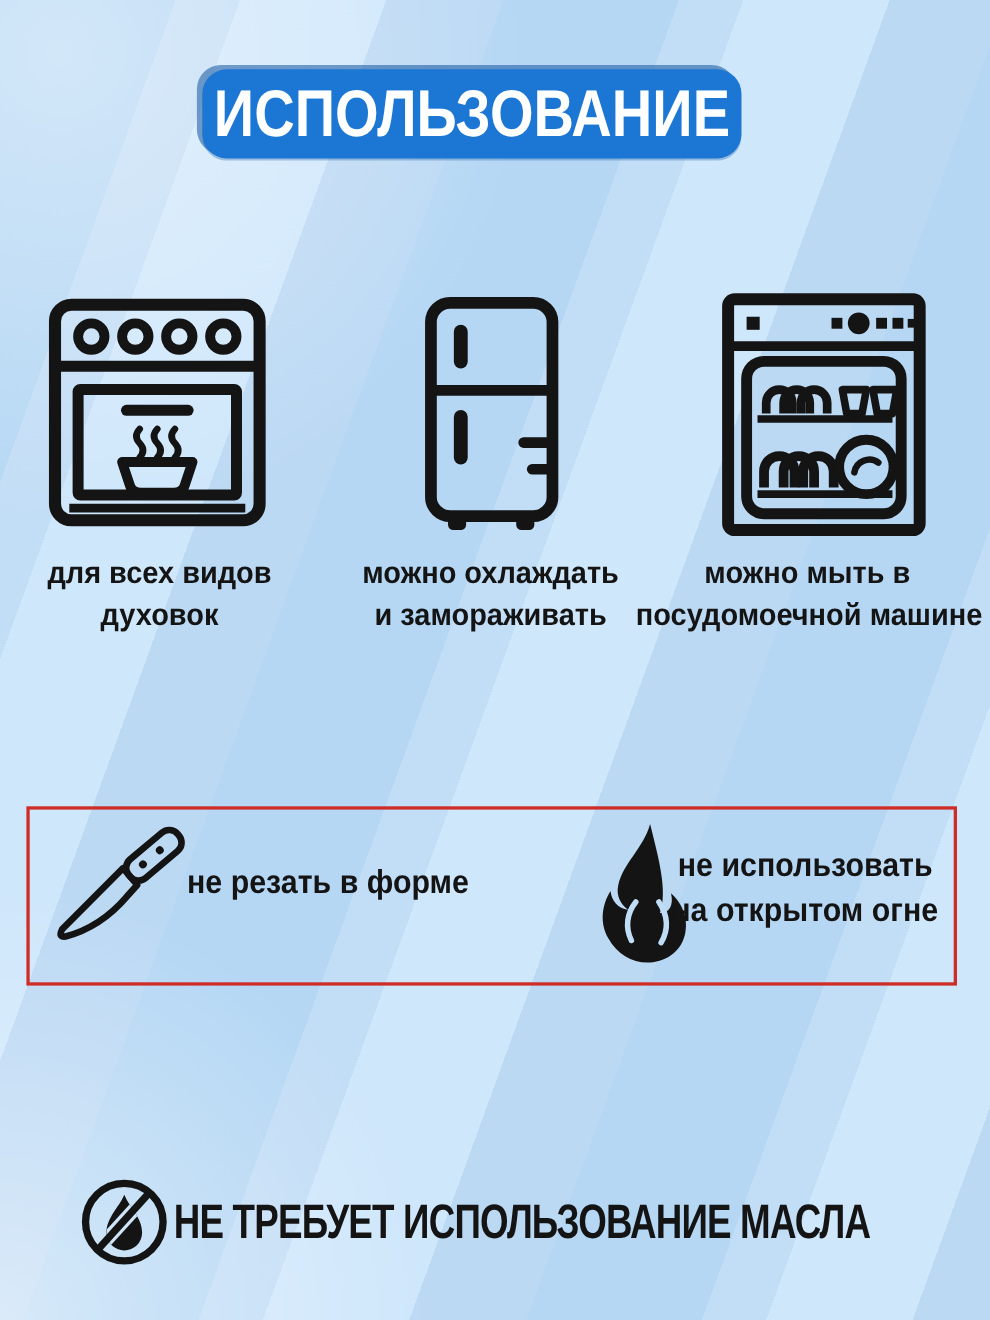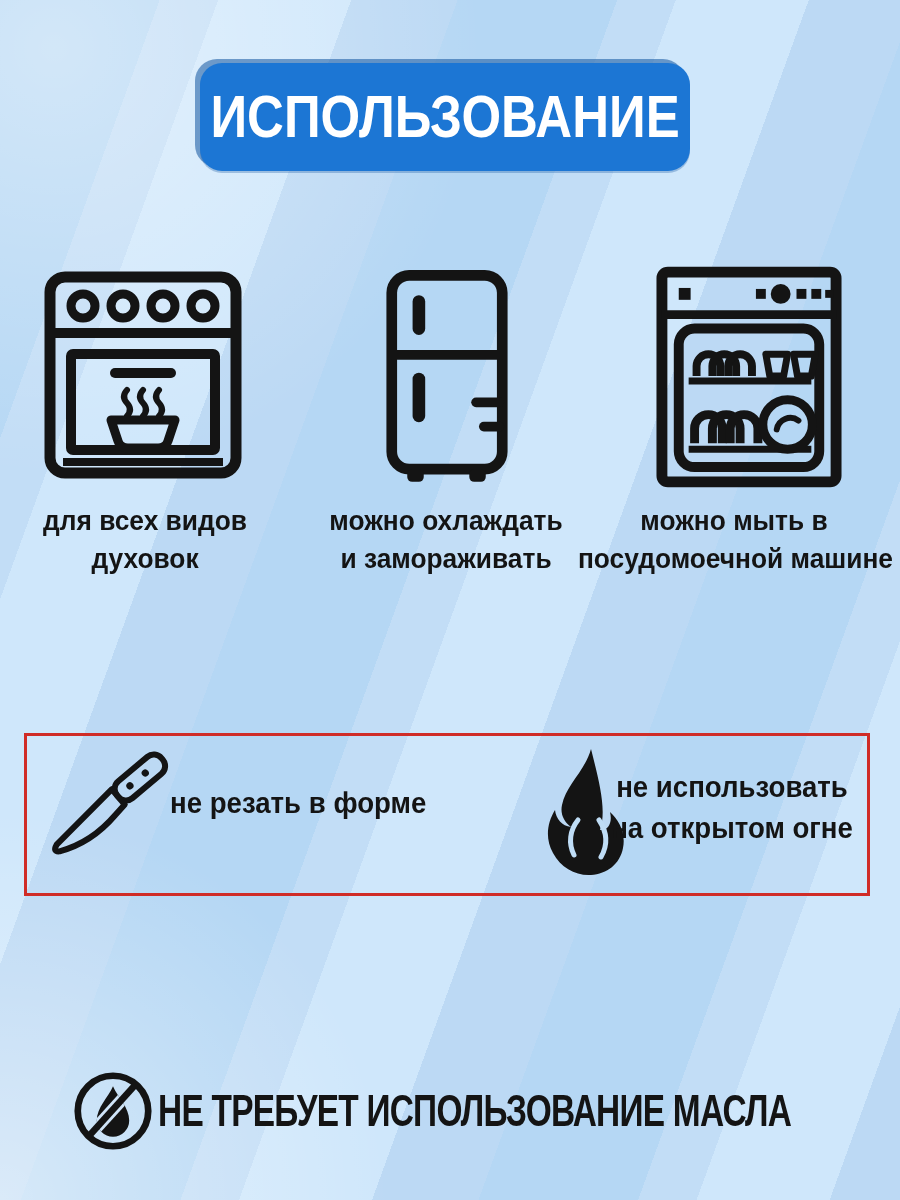--- a/index.html
+++ b/index.html
@@ -14,21 +14,21 @@
       radial-gradient(circle at 6% 4%, rgba(255,255,255,0.40), rgba(255,255,255,0) 30%),
       radial-gradient(circle at 0% 100%, rgba(255,255,255,0.45), rgba(255,255,255,0) 26%),
       repeating-linear-gradient(110deg,
         #b5d7f4 0 150px,
         #c2ddf6 150px 205px,
         #cfe7fb 205px 330px,
         #bcd9f4 330px 430px);
   }
   .abs{position:absolute;}
   .header-badge{
-    left:200px;top:63px;width:490px;height:108px;
+    left:184px;top:63px;width:490px;height:81px;
     background:#1c76d4;border-radius:22px;
     box-shadow:-5px -4px 0 rgba(17,84,158,0.55), 0 2px 0 rgba(17,84,158,0.30);
     display:flex;align-items:center;justify-content:center;
   }
   .header-title{
     color:#ffffff;font-weight:bold;font-size:60px;line-height:1;
     letter-spacing:0px;white-space:nowrap;
     transform:scaleX(0.85);transform-origin:center center;
   }
   .feat-label{

